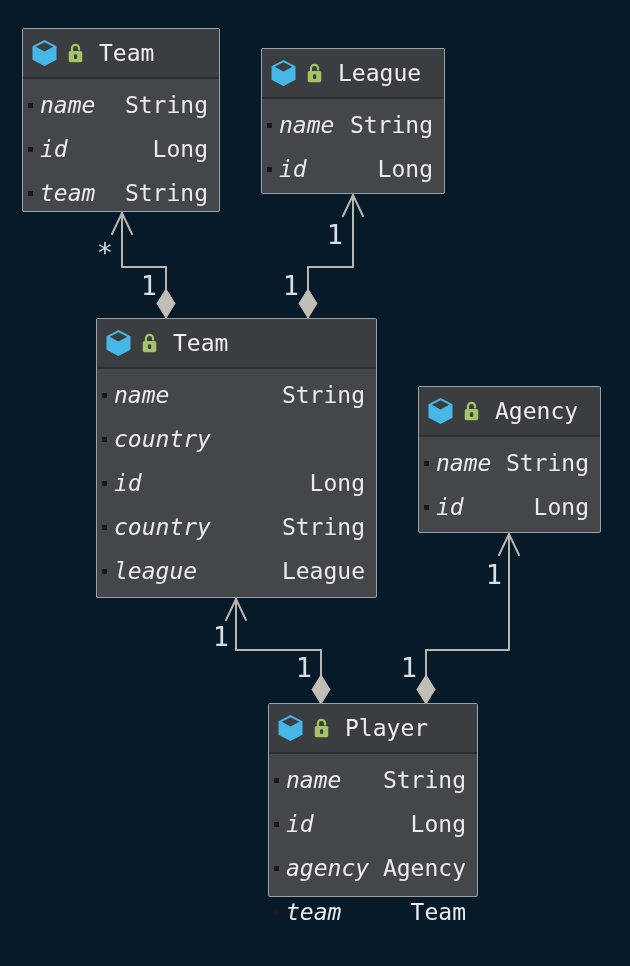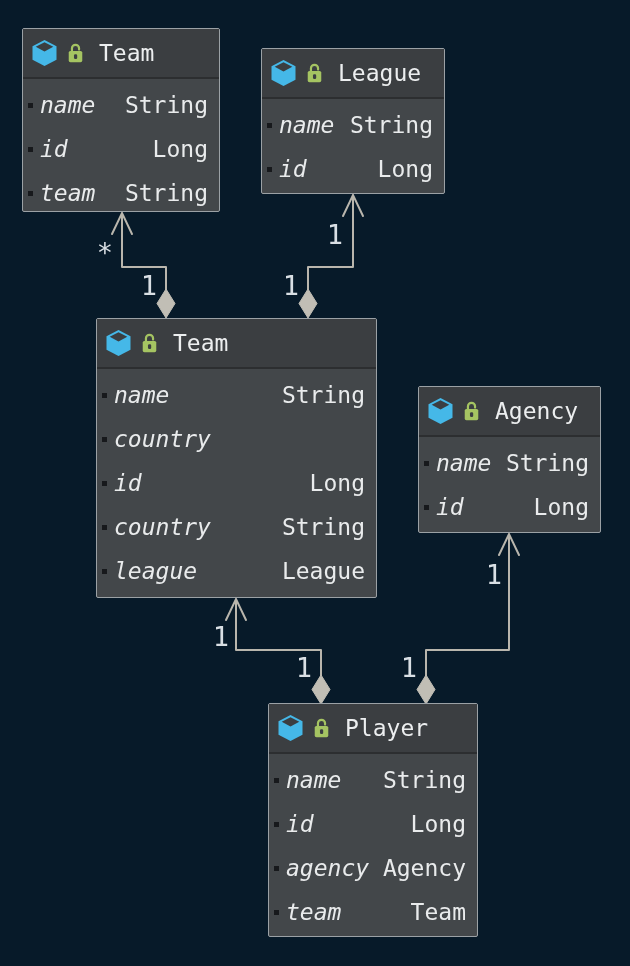--- a/index.html
+++ b/index.html
@@ -245,21 +245,21 @@
         <span class="field-type">String</span>
       </div>
       <div class="field-row">
         <span class="field-bullet"></span>
         <span class="field-name">id</span>
         <span class="field-type">Long</span>
       </div>
     </div>
   </div>
 
-  <div class="node" style="left:268px; top:703px; width:210px; height:234px;">
+  <div class="node" style="left:268px; top:703px; width:210px; height:194px;">
     <div class="node-header">
       <svg class="cube-icon" viewBox="0 0 26 28">
         <path fill="#45b8e8" d="M13 1 L25 7.3 L25 20.7 L13 27 L1 20.7 L1 7.3 Z"></path>
         <path fill="#3b3e41" d="M13 3.2 L21.8 7.8 L13 12.4 L4.2 7.8 Z"></path>
       </svg>
       <svg class="lock-icon" viewBox="0 0 20 26">
         <path d="M5.8 11 L5.8 7.5 A4.2 4.2 0 0 1 14.2 7.5 L14.2 9" stroke="#a5c462" stroke-width="2.6" fill="none" stroke-linecap="round"></path>
         <rect x="2" y="10.5" width="16" height="13.5" rx="2" fill="#a5c462"></rect>
         <rect x="8.2" y="14.5" width="3.8" height="5.5" rx="1.5" fill="#3b3e41"></rect>
       </svg>

